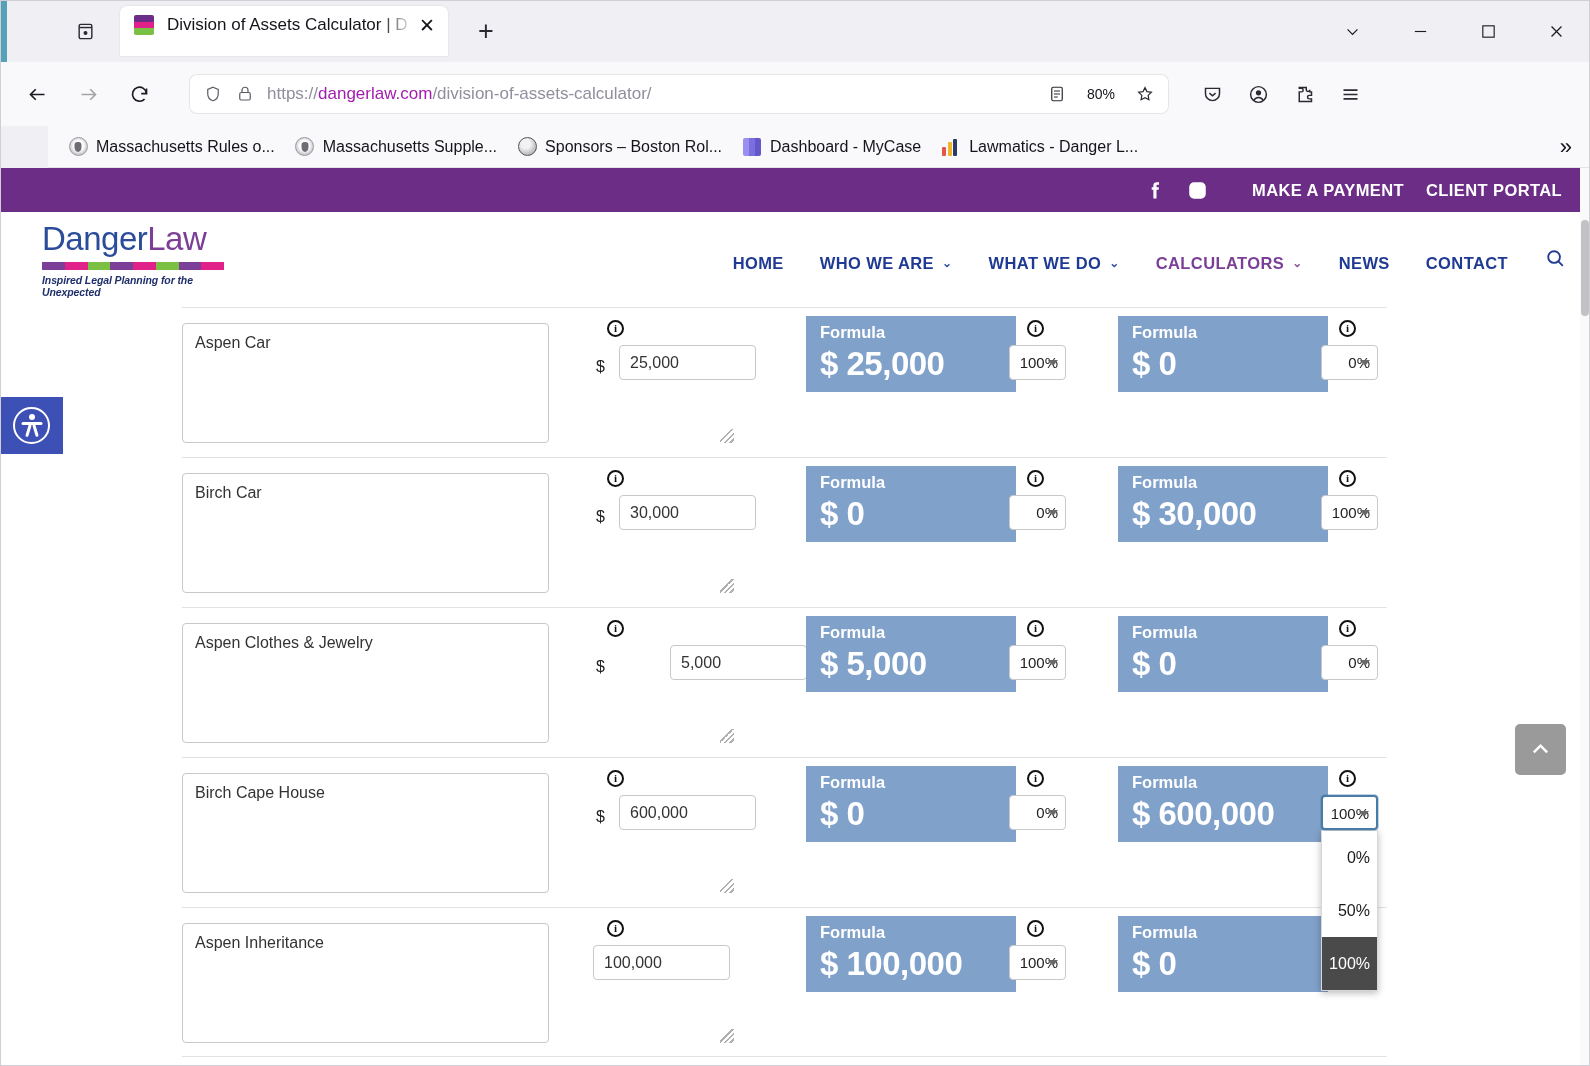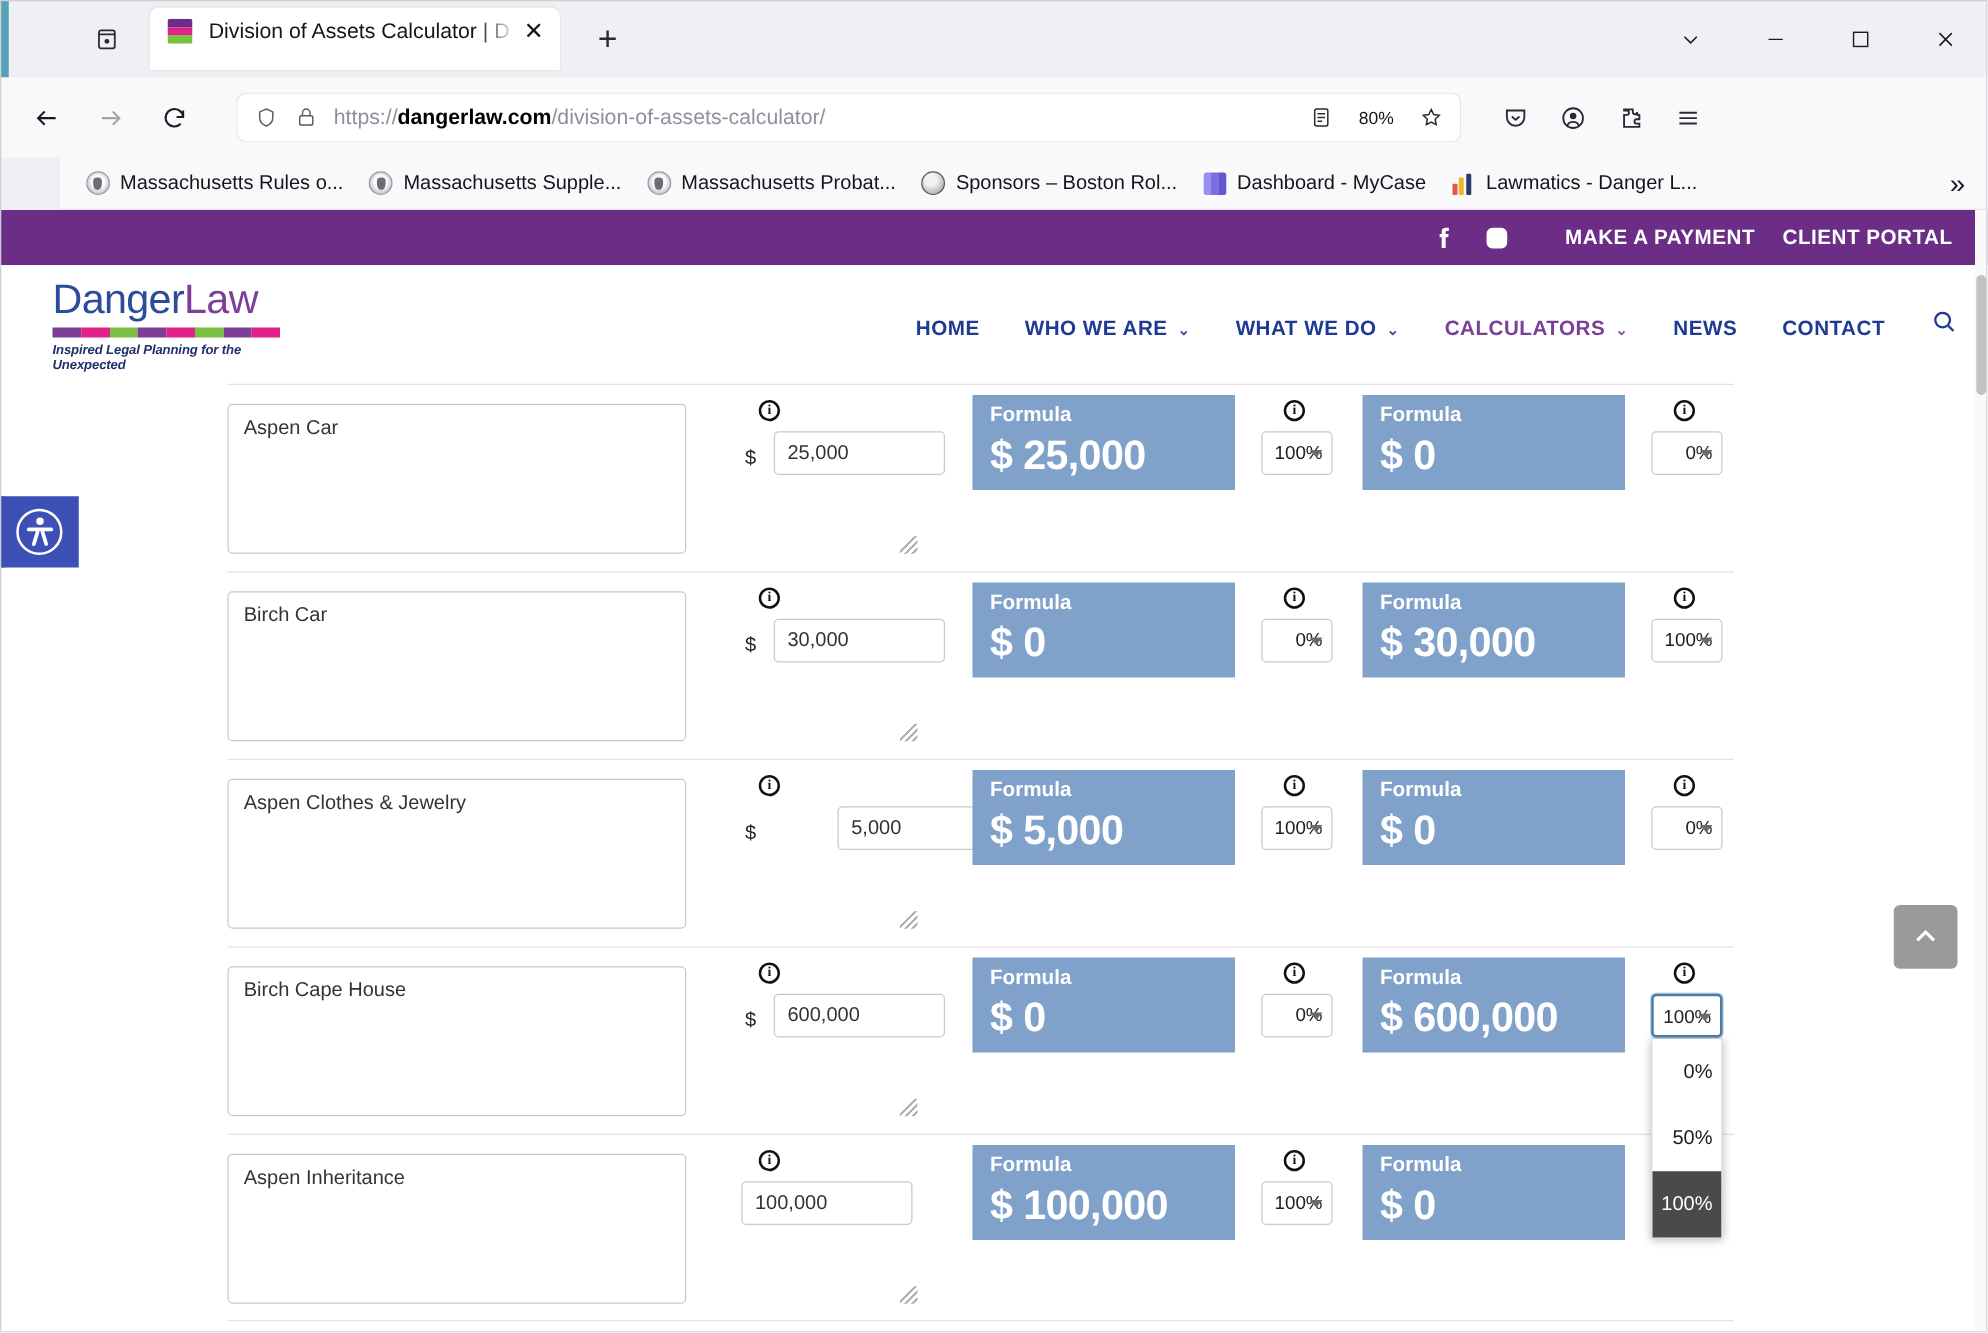--- a/index.html
+++ b/index.html
@@ -69,21 +69,21 @@
   .navbtn.disabled svg { opacity: .38; }
   .urlbar {
     flex: 1; height: 40px; background: #ffffff; border-radius: 8px;
     margin: 0 8px 0 20px; display: flex; align-items: center; padding: 0 8px;
     box-shadow: inset 0 0 0 1px rgba(0,0,0,.10);
     max-width: 980px;
   }
   .urlbar .ic { width: 32px; display: flex; align-items: center; justify-content: center; }
   .urlbar .ic svg { width: 18px; height: 18px; }
   .url-text { flex: 1; font-size: 17px; color: #8f8f9d; padding-left: 6px; white-space: nowrap; }
-  .url-text b { color: #000000; font-weight: 700; }
+  .url-text b { color: #a21caf; font-weight: 400; }
   .zoombadge {
     font-size: 14px; color: #15141a; background:#fff; border-radius: 4px;
     padding: 4px 8px; margin: 0 6px; font-weight: 400;
   }
   .right-icons { display: flex; align-items: center; margin-left: 14px; }
   .right-icons .navbtn { margin-right: 4px; }
 
   .bookmarks {
     height: 42px; background: #f9f9fb; display: flex; align-items: center;
     padding: 0 10px; border-bottom: 1px solid #e4e4e7; margin-left: 48px;
@@ -185,21 +185,21 @@
 
   .amtbox {
     position: absolute; top: 37px; width: 137px; height: 35px;
     border: 1px solid #c9c9c9; border-radius: 4px; background: #fff;
     font-size: 16px; color: #333; padding: 16px 10px;
     font-family: "Liberation Sans", sans-serif;
   }
 
   .formula {
     position: absolute; top: 8px; width: 210px; height: 76px;
-    background: #80a1ca; color: #ffffff; padding: 7px 14px 0;
+    background: #80a1ca; color: #ffffff; padding: 7px 14px 0; margin-left: 28px;
   }
   .formula .lbl { font-size: 16.5px; font-weight: 700; line-height: 1.2; }
   .formula .val { font-size: 33px; font-weight: 700; line-height: 1.25; letter-spacing: -.5px; white-space: nowrap; }
 
   .pctbox {
     position: absolute; top: 37px; width: 57px; height: 35px;
     border: 1px solid #c9c9c9; border-radius: 4px; background: #fff;
     font-size: 15px; color: #222; text-align: right;
     padding-right: 7px; line-height: 33px; overflow: hidden; white-space: nowrap;
   }
@@ -381,26 +381,20 @@
       <span class="bmi">
           <span class="seal"></span>
         </span>
       <span class="bml">Massachusetts Rules o...</span>
     </div>
     <div class="bm">
       <span class="bmi">
           <span class="seal"></span>
         </span>
       <span class="bml">Massachusetts Supple...</span>
-    </div>
-    <div class="bm">
-      <span class="bmi">
-          <span class="seal"></span>
-        </span>
-      <span class="bml">Massachusetts Probat...</span>
     </div>
     <div class="bm">
       <span class="bmi">
           <span class="bm-globe"></span>
         </span>
       <span class="bml">Sponsors – Boston Rol...</span>
     </div>
     <div class="bm">
       <span class="bmi">
           <span class="bm-book"></span>

